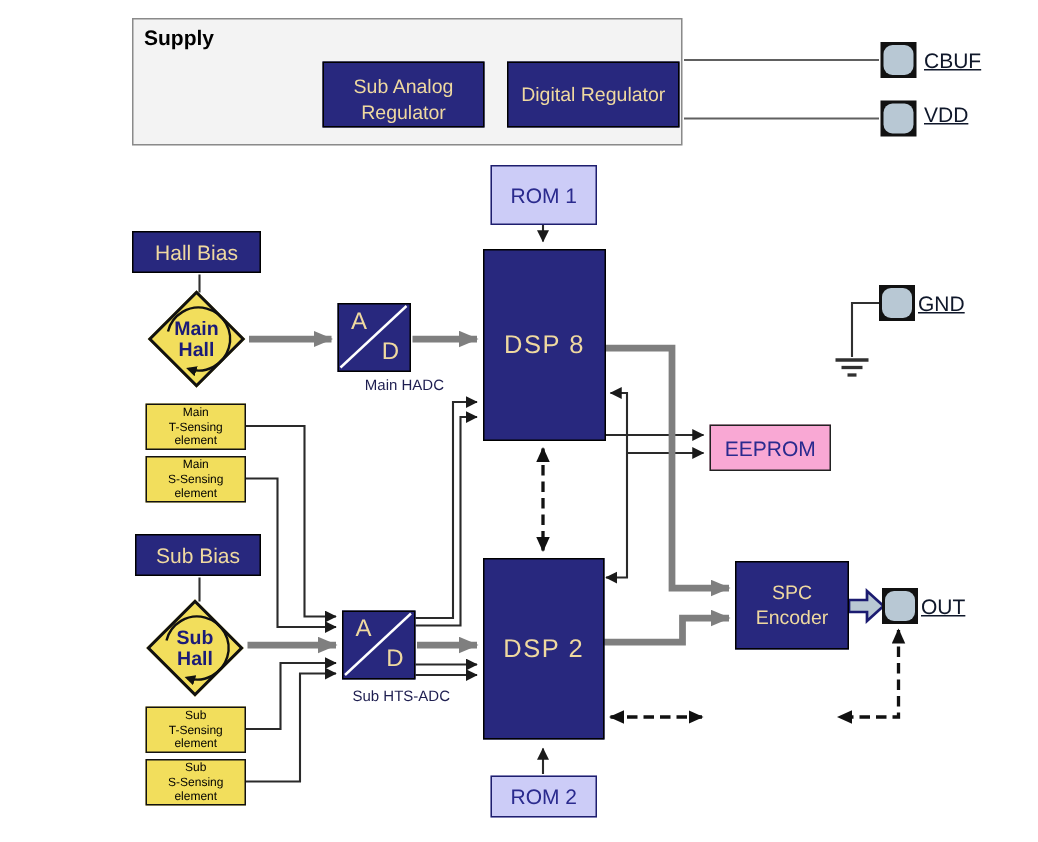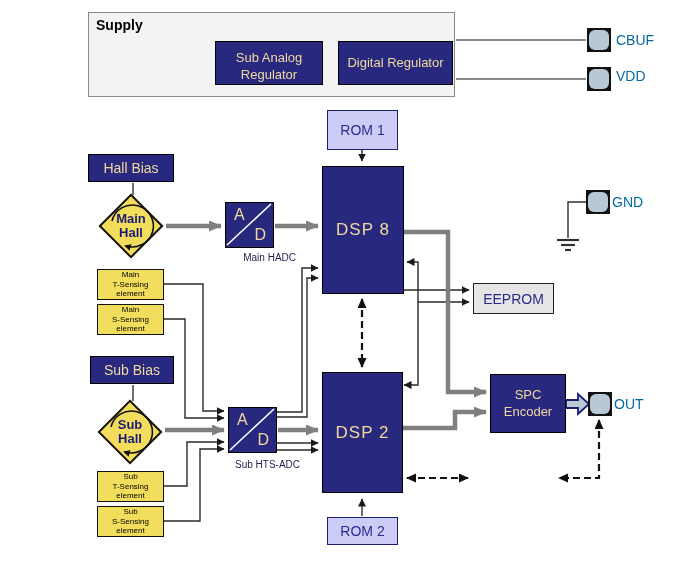--- a/index.html
+++ b/index.html
@@ -5,29 +5,29 @@
   html,body{margin:0;padding:0;background:#fff;}
   #stage{position:relative;width:692px;height:561px;background:#ffffff;overflow:hidden;
          font-family:"Liberation Sans", sans-serif;}
   .abs{position:absolute;box-sizing:border-box;}
   svg.overlay{position:absolute;left:0;top:0;width:692px;height:561px;z-index:1;}
   .blk{position:absolute;box-sizing:border-box;z-index:2;display:flex;align-items:center;
        justify-content:center;text-align:center;}
   .navy{background:#28287E;border:1.5px solid #000;color:#EFD9A0;font-size:13px;line-height:1.3;}
   .navy-big{background:#28287E;border:1.5px solid #000;color:#EFD9A0;font-size:17px;letter-spacing:1px;}
   .rom{background:#CCCCF7;border:1.5px solid #1E1E6E;color:#2A2A8E;font-size:14px;}
-  .eeprom{background:#e5e5e5;border:1.5px solid #222;color:#2A2A8E;font-size:14px;}
+  .eeprom{background:#f9a8d4;border:1.5px solid #222;color:#2A2A8E;font-size:14px;}
   .sici{background:#F4A6BE;border:1.5px solid #222;color:#2A2A8E;font-size:14px;}
   .sens{background:#F2DE5C;border:1.5px solid #111;color:#000;font-size:8px;line-height:1.2;
         flex-direction:column;}
   .sens span{display:block;}
   .frame{background:#F3F3F3;border:1.5px solid #8A8A8A;z-index:0;}
   .frame-title{position:absolute;z-index:2;font-size:14px;font-weight:bold;color:#000;}
   .adc-label{position:absolute;z-index:2;font-size:10px;color:#1E1E50;text-align:right;}
-  .pin-label{position:absolute;z-index:2;font-size:14px;color:#0369a1;}
+  .pin-label{position:absolute;z-index:2;font-size:14px;color:#0f172a;text-decoration:underline;}
   .pad{position:absolute;z-index:2;background:#111;}
   .pad-inner{position:absolute;inset:2px;background:#B8C8D4;border-radius:6px;}
   .diamond{position:absolute;z-index:2;width:66px;height:66px;}
   .diamond .rot{position:absolute;left:10px;top:10px;width:46px;height:46px;
        transform:rotate(45deg);background:#F2DE5C;border:2px solid #111;box-sizing:border-box;}
   .diamond .dtxt{position:absolute;inset:0;display:flex;flex-direction:column;align-items:center;
        justify-content:center;font-size:13px;font-weight:bold;color:#1B1B78;line-height:14px;z-index:2;}
   .diamond svg{position:absolute;left:0;top:0;z-index:1;}
 </style>
 </head>

